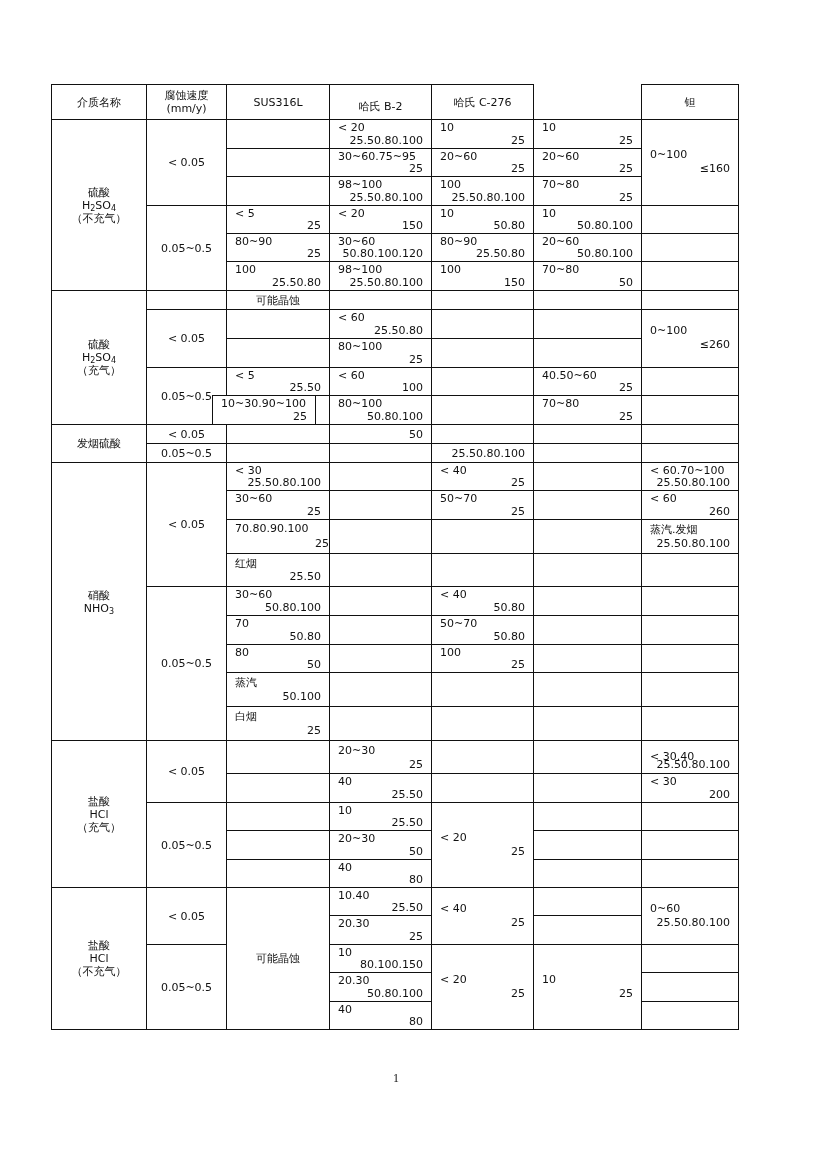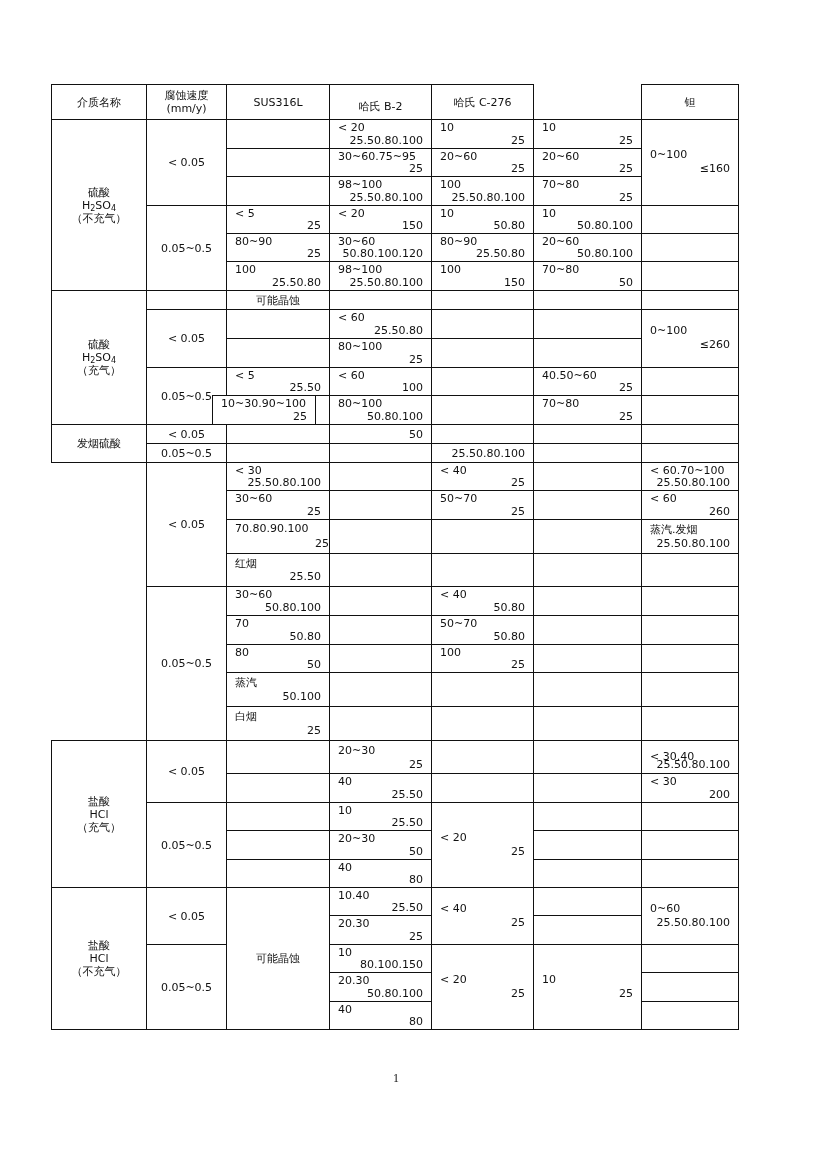--- a/index.html
+++ b/index.html
@@ -240,20 +240,24 @@
   <div class="cell" style="left:330px;top:444px;width:103px;height:20px;"></div>
   <div class="cell" style="left:432px;top:425px;width:103px;height:20px;"></div>
   <div class="cell" style="left:432px;top:444px;width:103px;height:20px;">
     <span class="rightline" style="top:3px;">25.50.80.100</span>
   </div>
   <div class="cell" style="left:534px;top:425px;width:109px;height:20px;"></div>
   <div class="cell" style="left:534px;top:444px;width:109px;height:20px;"></div>
   <div class="cell" style="left:642px;top:425px;width:98px;height:20px;"></div>
   <div class="cell" style="left:642px;top:444px;width:98px;height:20px;"></div>
 
+  <div class="cell center" style="left:52px;top:463px;width:96px;height:279px;">
+    <span>硝酸</span>
+    <span><span style="display:inline">NHO</span><sub>3</sub></span>
+  </div>
   <div class="cell center" style="left:147px;top:463px;width:81px;height:125px;">
     <span>&lt; 0.05</span>
   </div>
   <div class="cell center" style="left:147px;top:587px;width:81px;height:155px;">
     <span>0.05~0.5</span>
   </div>
 
   <div class="cell" style="left:227px;top:463px;width:104px;height:29px;">
     <span class="top">&lt; 30</span>
     <span class="bot">25.50.80.100</span>

